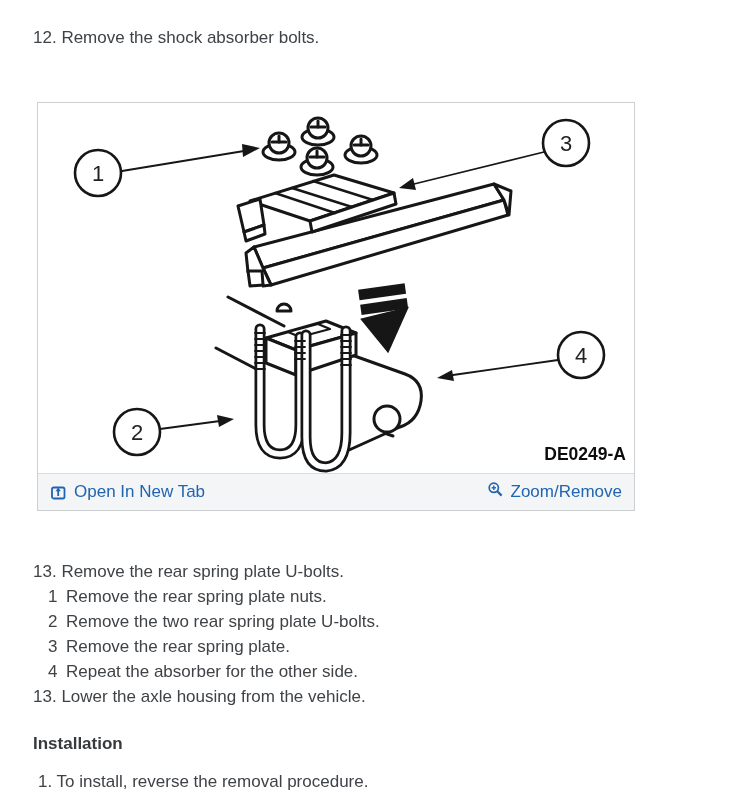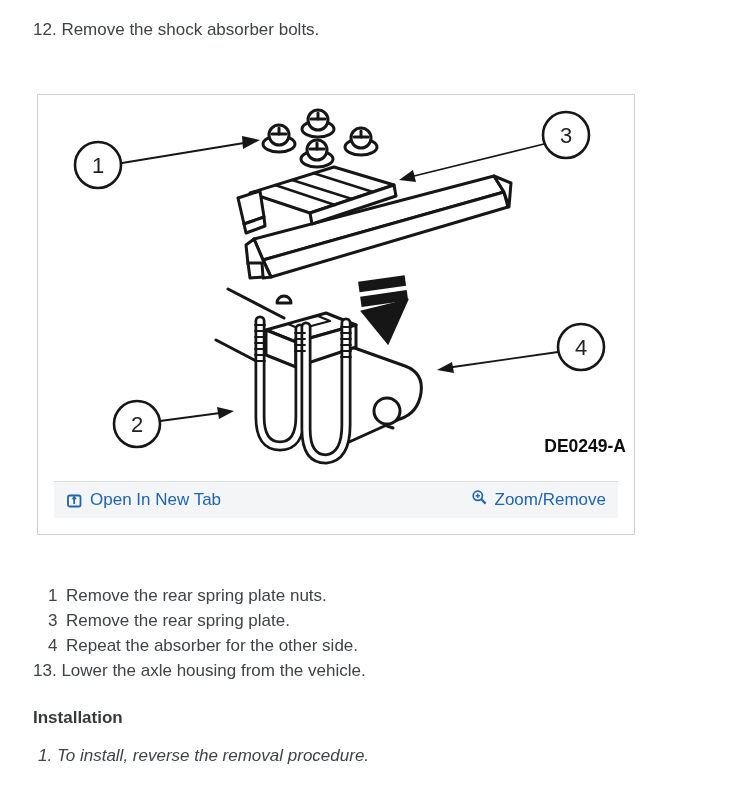--- a/index.html
+++ b/index.html
@@ -1,39 +1,39 @@
 <!DOCTYPE html>
 <html><head>
 <meta charset="utf-8">
 <style>
   html,body{margin:0;padding:0;}
   body{
     width:736px;height:801px;background:#ffffff;
     font-family:"Liberation Sans", sans-serif;
     color:#3f4347;overflow:hidden;
   }
-  .article{padding-top:17px;}
+  .article{padding-top:25px;}
   .step{margin:0;font-size:17px;line-height:25px;}
   .main-step{padding-left:33px;}
   .sub-step{padding-left:48px;}
   .sub-step .subnum{display:inline-block;width:18px;}
-  .install-step{padding-left:38px;font-style:italic;}
+  .install-step{padding-left:38px;}
   .section-heading{
     margin:22px 0 13px 33px;font-size:17px;line-height:25px;
     font-weight:bold;color:#37393c;
   }
   .diagram-frame{
     width:596px;margin:52px 0 0 37px;
     border:1px solid #cdd0d3;background:#fff;
   }
   .diagram-canvas{width:596px;height:370px;background:#fff;}
   .diagram-toolbar{
     height:36px;background:#f4f5f7;border-top:1px solid #dadde0;
     display:flex;align-items:center;justify-content:space-between;
-    padding:0 12px;margin:16px;
+    padding:0 12px;margin:0;
   }
   .toolbar-link{
     color:#2065b0;font-size:17px;text-decoration:none;
     display:flex;align-items:center;gap:7px;cursor:pointer;
   }
   .toolbar-link .icn{flex:0 0 auto;}
   .zoom-link .icn{margin-bottom:5px;}
   svg text{font-family:"Liberation Sans", sans-serif;}
   .part-code{font-weight:bold;font-size:17.5px;}
   .spacer{height:48px;}
@@ -202,22 +202,24 @@
           <line x1="4.6" y1="6.8" x2="9" y2="6.8" stroke="#2065b0" stroke-width="1.4"></line>
           <line x1="6.8" y1="4.6" x2="6.8" y2="9" stroke="#2065b0" stroke-width="1.4"></line>
         </svg>
         <span>Zoom/Remove</span>
       </a>
     </figcaption>
   </figure>
 
   <div class="spacer"></div>
 
+  <p class="step main-step"><span>13.</span> <span>Remove the rear spring plate U-bolts.</span></p>
 
   <p class="step sub-step"><span class="subnum">1</span><span>Remove the rear spring plate nuts.</span></p>
+  <p class="step sub-step"><span class="subnum">2</span><span>Remove the two rear spring plate U-bolts.</span></p>
   <p class="step sub-step"><span class="subnum">3</span><span>Remove the rear spring plate.</span></p>
   <p class="step sub-step"><span class="subnum">4</span><span>Repeat the absorber for the other side.</span></p>
 
   <p class="step main-step"><span>13.</span> <span>Lower the axle housing from the vehicle.</span></p>
 
   <h3 class="section-heading">Installation</h3>
 
   <p class="step install-step"><span>1.</span> <span>To install, reverse the removal procedure.</span></p>
 
 </main>

